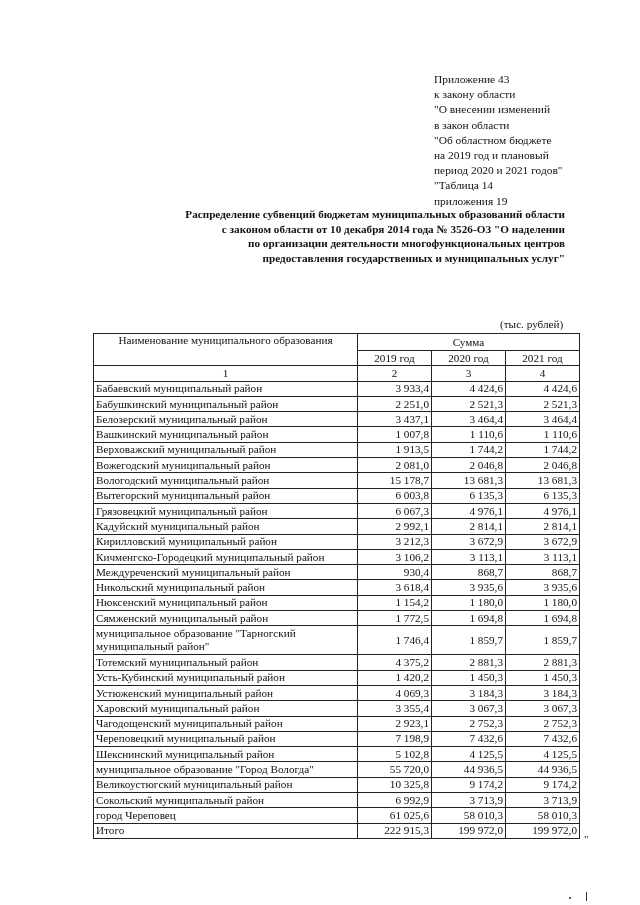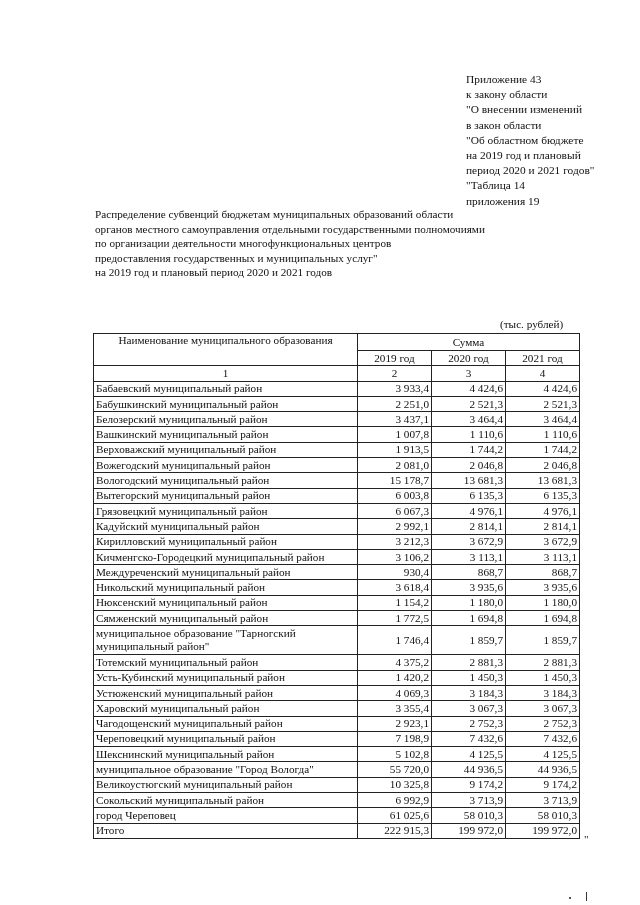--- a/index.html
+++ b/index.html
@@ -1,21 +1,21 @@
 <!DOCTYPE html>
 <html><head>
 <meta charset="utf-8">
 <style>
   html, body { margin: 0; padding: 0; background: #ffffff; }
   body { width: 640px; height: 905px; position: relative; overflow: hidden;
          font-family: "Liberation Serif", "DejaVu Serif", serif; color: #111; }
-  .appendix { position: absolute; left: 434px; top: 72px; font-size: 11.4px; line-height: 15.2px; margin-left: 32px; }
+  .appendix { position: absolute; left: 434px; top: 72px; font-size: 11.4px; line-height: 15.2px; }
   .appendix div { white-space: nowrap; }
-  .title { position: absolute; left: 95px; top: 207px; width: 470px; text-align: left;
-           font-weight: normal; font-size: 11.2px; line-height: 14.6px; }
+  .title { position: absolute; left: 95px; top: 207px; width: 470px; text-align: right;
+           font-weight: bold; font-size: 11.2px; line-height: 14.6px; }
   .title div { white-space: nowrap; }
   .units { position: absolute; left: 500px; top: 318px; font-size: 11.2px; white-space: nowrap; }
   table.t { position: absolute; left: 93px; top: 333px; border-collapse: collapse;
             font-size: 11.2px; }
   table.t td { border: 1px solid #222; padding: 0 2px; height: 14.3px; line-height: 13px;
                white-space: nowrap; }
   td.name { width: 259px; text-align: left; }
   td.num { width: 69px; text-align: right; }
   td.c { text-align: center; }
   tr.hdr1 td { height: 16px; }
@@ -37,24 +37,23 @@
   <div>в закон области</div>
   <div>"Об областном бюджете</div>
   <div>на 2019 год и плановый</div>
   <div>период 2020 и 2021 годов"</div>
   <div>"Таблица 14</div>
   <div>приложения 19</div>
 </div>
 
 <div class="title">
   <div>Распределение субвенций бюджетам муниципальных образований области</div>
-  <div>органов местного самоуправления отдельными государственными полномочиями</div>
+  <div>с законом области от 10 декабря 2014 года № 3526-ОЗ "О наделении</div>
   <div>по организации деятельности многофункциональных центров</div>
   <div>предоставления государственных и муниципальных услуг"</div>
-  <div>на 2019 год и плановый период 2020 и 2021 годов</div>
 </div>
 
 <div class="units">(тыс. рублей)</div>
 
 <table class="t">
   <tbody id="tbody">
     <tr class="hdr1">
       <td class="name c" rowspan="2" style="vertical-align:top;">Наименование муниципального образования</td>
       <td class="c" colspan="3">Сумма</td>
     </tr>

